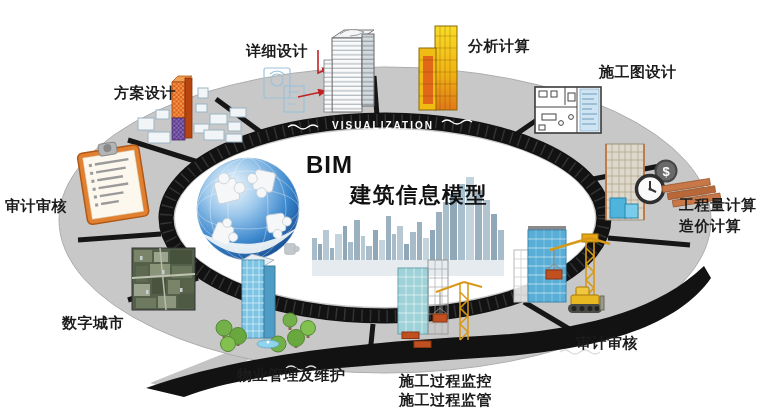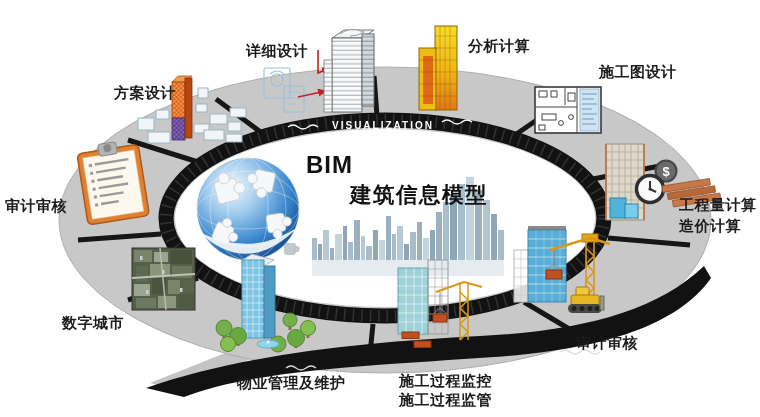--- a/index.html
+++ b/index.html
@@ -14,21 +14,21 @@
   }
   .lbl .l2{display:block;}
   .lbl-audit{left:5px;top:197px;}
   .lbl-scheme{left:92px;top:84px;margin-left:22px;}
   .lbl-detailed{left:246px;top:42px;}
   .lbl-analysis{left:462px;top:37px;margin-left:6px;}
   .lbl-drawing{left:567px;top:63px;margin-left:32px;}
   .lbl-quantity{left:679px;top:196px;line-height:1.4;font-family:Liberation Mono, monospace;}
   .lbl-simulation{left:576px;top:334px;}
   .lbl-supervision{left:399px;top:371px;line-height:1.28;}
-  .lbl-property{left:237px;top:374px;}
+  .lbl-property{left:237px;top:366px;}
   .lbl-digital{left:62px;top:314px;}
   .ring-label{
     position:absolute;left:303px;top:120px;width:160px;text-align:center;
     color:#ffffff;font-weight:bold;font-size:10px;letter-spacing:2px;z-index:5;
   }
   .bim-block{position:absolute;left:306px;top:152px;z-index:5;color:#111;}
   .bim-title{display:block;font-weight:bold;font-size:24px;line-height:1.05;letter-spacing:1px;}
   .bim-subtitle{display:block;font-weight:bold;font-size:21.5px;letter-spacing:1.5px;margin-top:3px;margin-left:44px;}
 </style>
 </head>

